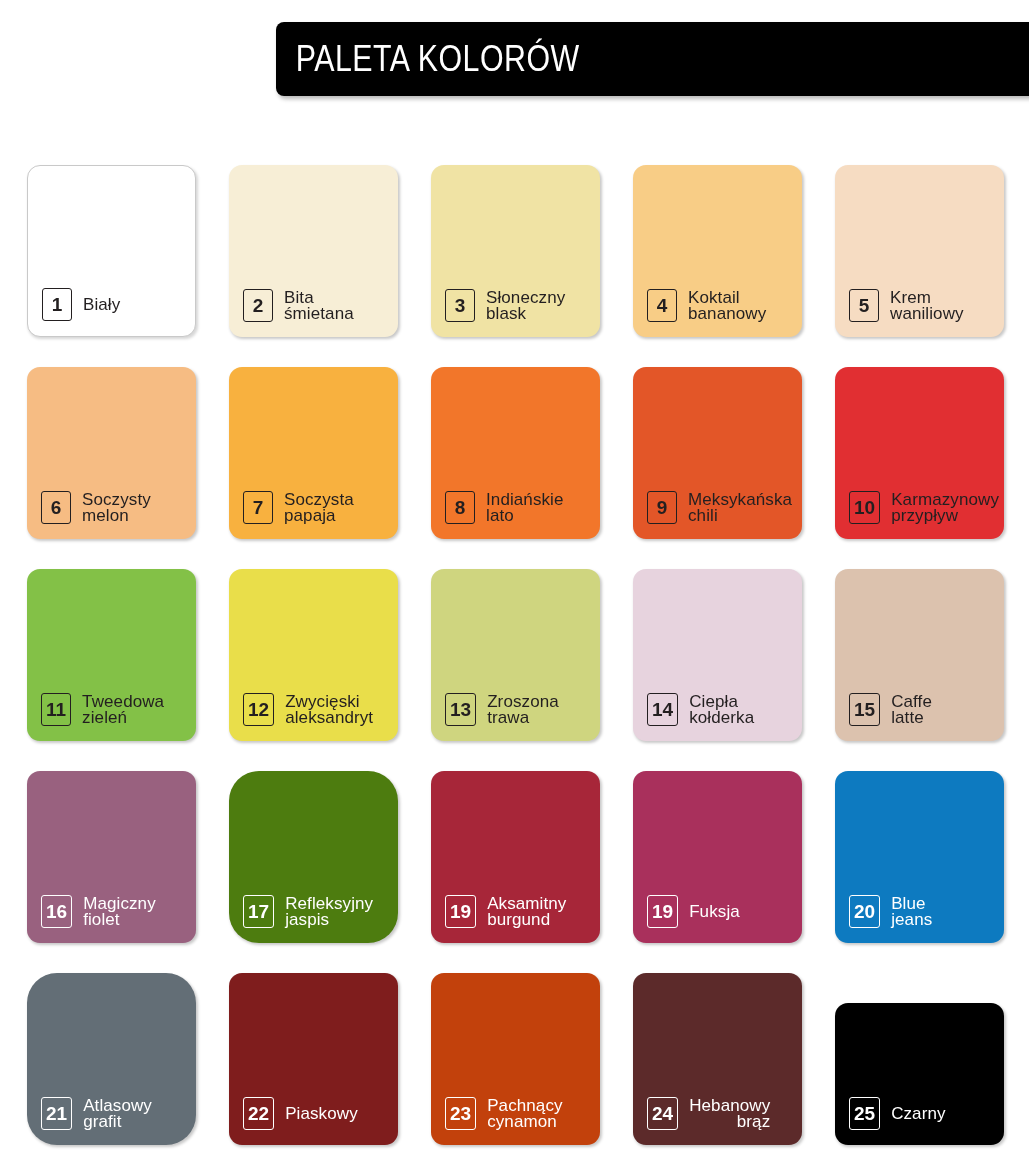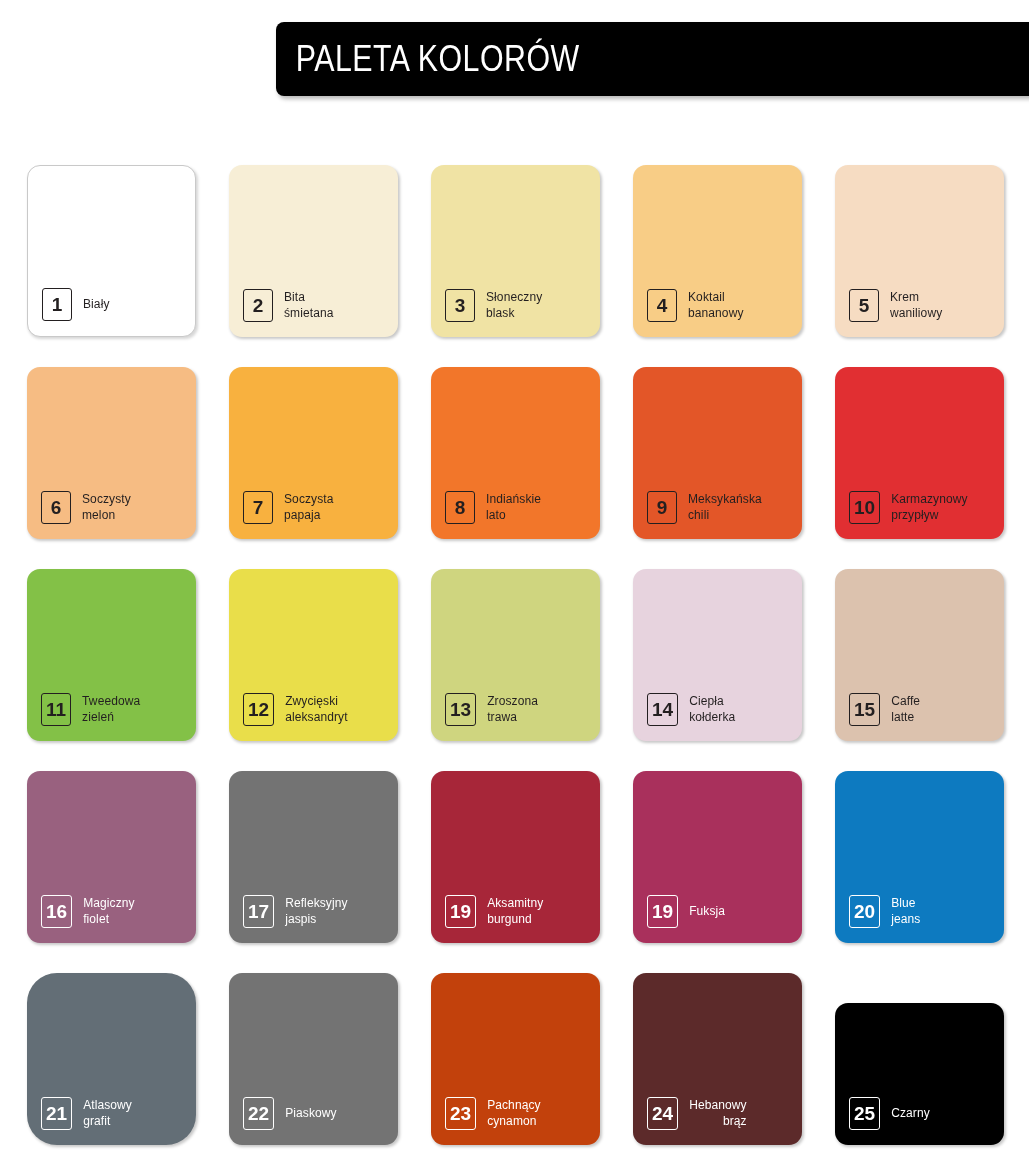--- a/index.html
+++ b/index.html
@@ -86,21 +86,21 @@
     justify-content: center;
     font-size: 19px;
     font-weight: 700;
     color: #231f20;
     line-height: 1;
     flex: none;
   }
 
   .swatch-label {
     margin-left: 11px;
-    font-size: 12px;
+    font-size: 17px;
     line-height: 15.5px;
     color: #231f20;
     white-space: pre-line;
     letter-spacing: 0.1px;
   }
 
   
   .swatch.light .num-box {
     border-color: #ffffff;
     color: #ffffff;
@@ -221,21 +221,21 @@
 latte</div>
       </div>
     </div>
     <div class="swatch light" style="background: rgb(153, 97, 127);">
       <div class="swatch-footer">
         <div class="num-box">16</div>
         <div class="swatch-label">Magiczny
 fiolet</div>
       </div>
     </div>
-    <div class="swatch light" style="background: #737373;">
+    <div class="swatch light" style="background: #4d7c0f; border-radius: 30px;">
       <div class="swatch-footer">
         <div class="num-box">17</div>
         <div class="swatch-label">Refleksyjny
 jaspis</div>
       </div>
     </div>
     <div class="swatch light" style="background: rgb(167, 38, 57);">
       <div class="swatch-footer">
         <div class="num-box">19</div>
         <div class="swatch-label">Aksamitny
@@ -255,21 +255,21 @@
 jeans</div>
       </div>
     </div>
     <div class="swatch light" style="background: rgb(99, 110, 118); border-radius: 30px;">
       <div class="swatch-footer">
         <div class="num-box">21</div>
         <div class="swatch-label">Atlasowy
 grafit</div>
       </div>
     </div>
-    <div class="swatch light" style="background: #737373;">
+    <div class="swatch light" style="background: #7f1d1d;">
       <div class="swatch-footer">
         <div class="num-box">22</div>
         <div class="swatch-label">Piaskowy</div>
       </div>
     </div>
     <div class="swatch light" style="background: #c2410c;">
       <div class="swatch-footer">
         <div class="num-box">23</div>
         <div class="swatch-label">Pachnący
 cynamon</div>

